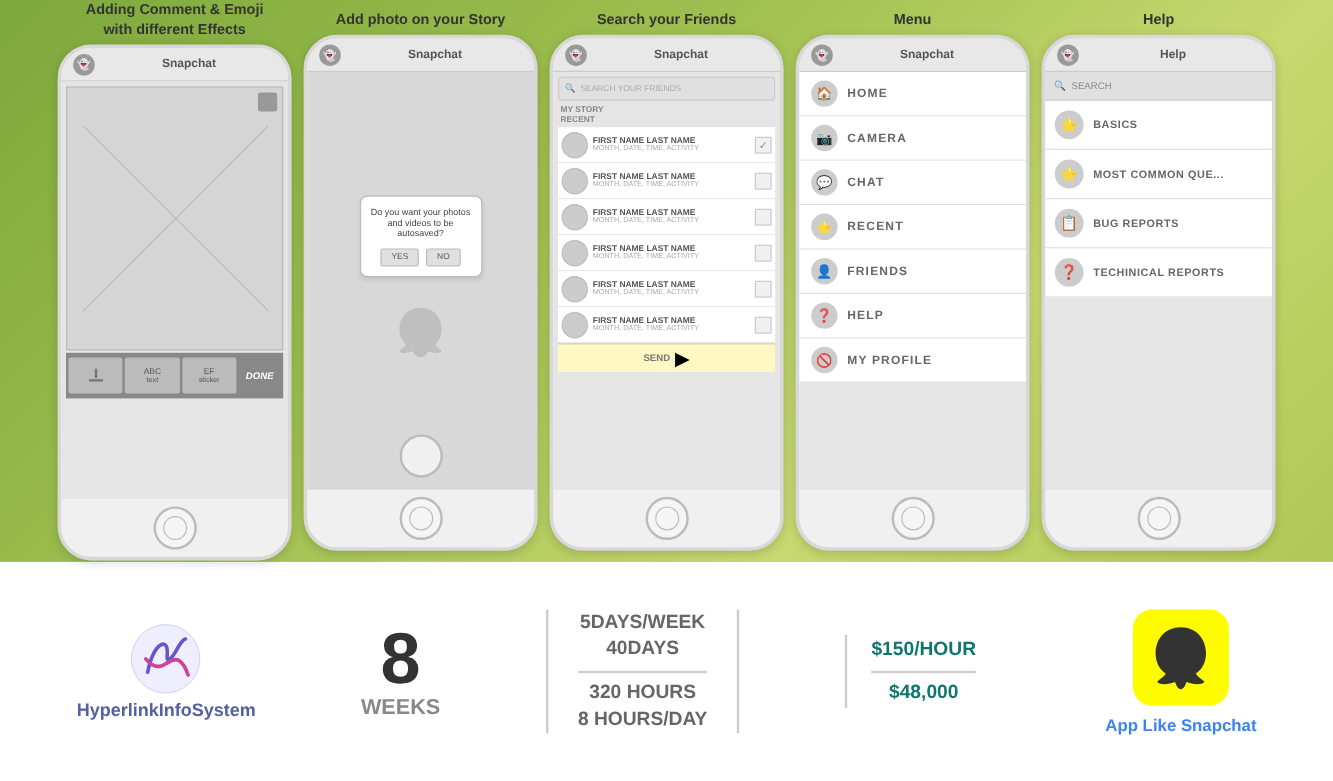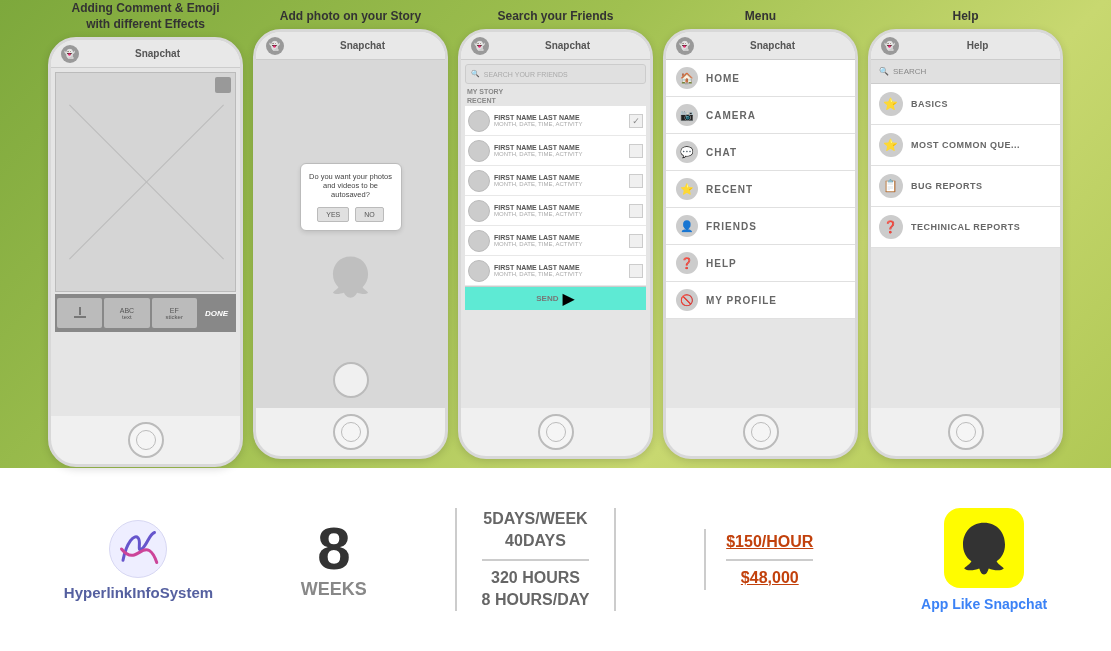--- a/index.html
+++ b/index.html
@@ -316,21 +316,21 @@
       align-items: center;
       justify-content: center;
       font-size: 9px;
     }
     .friend-check.checked {
       color: #888;
     }
     .p3-send-bar {
       display: flex;
       align-items: center;
-      background: #5eead4;
+      background: #fef9c3;
       height: 24px;
       justify-content: center;
       gap: 4px;
       border-top: 1px solid #ccc;
     }
     .p3-send-label {
       font-size: 8px;
       font-weight: bold;
       color: #777;
     }
@@ -462,23 +462,22 @@
     }
 
     .stat-rate {
       text-align: center;
       border-left: 2px solid #ccc;
       padding: 0 20px;
     }
     .stat-rate-line {
       font-size: 16px;
       font-weight: bold;
-      color: #c2410c;
+      color: #0f766e;
       line-height: 1.6;
-      text-decoration: underline;
     }
     .stat-rate-divider {
       border: none;
       border-top: 2px solid #ccc;
       margin: 4px 0;
     }
 
     .stat-app {
       display: flex;
       flex-direction: column;

